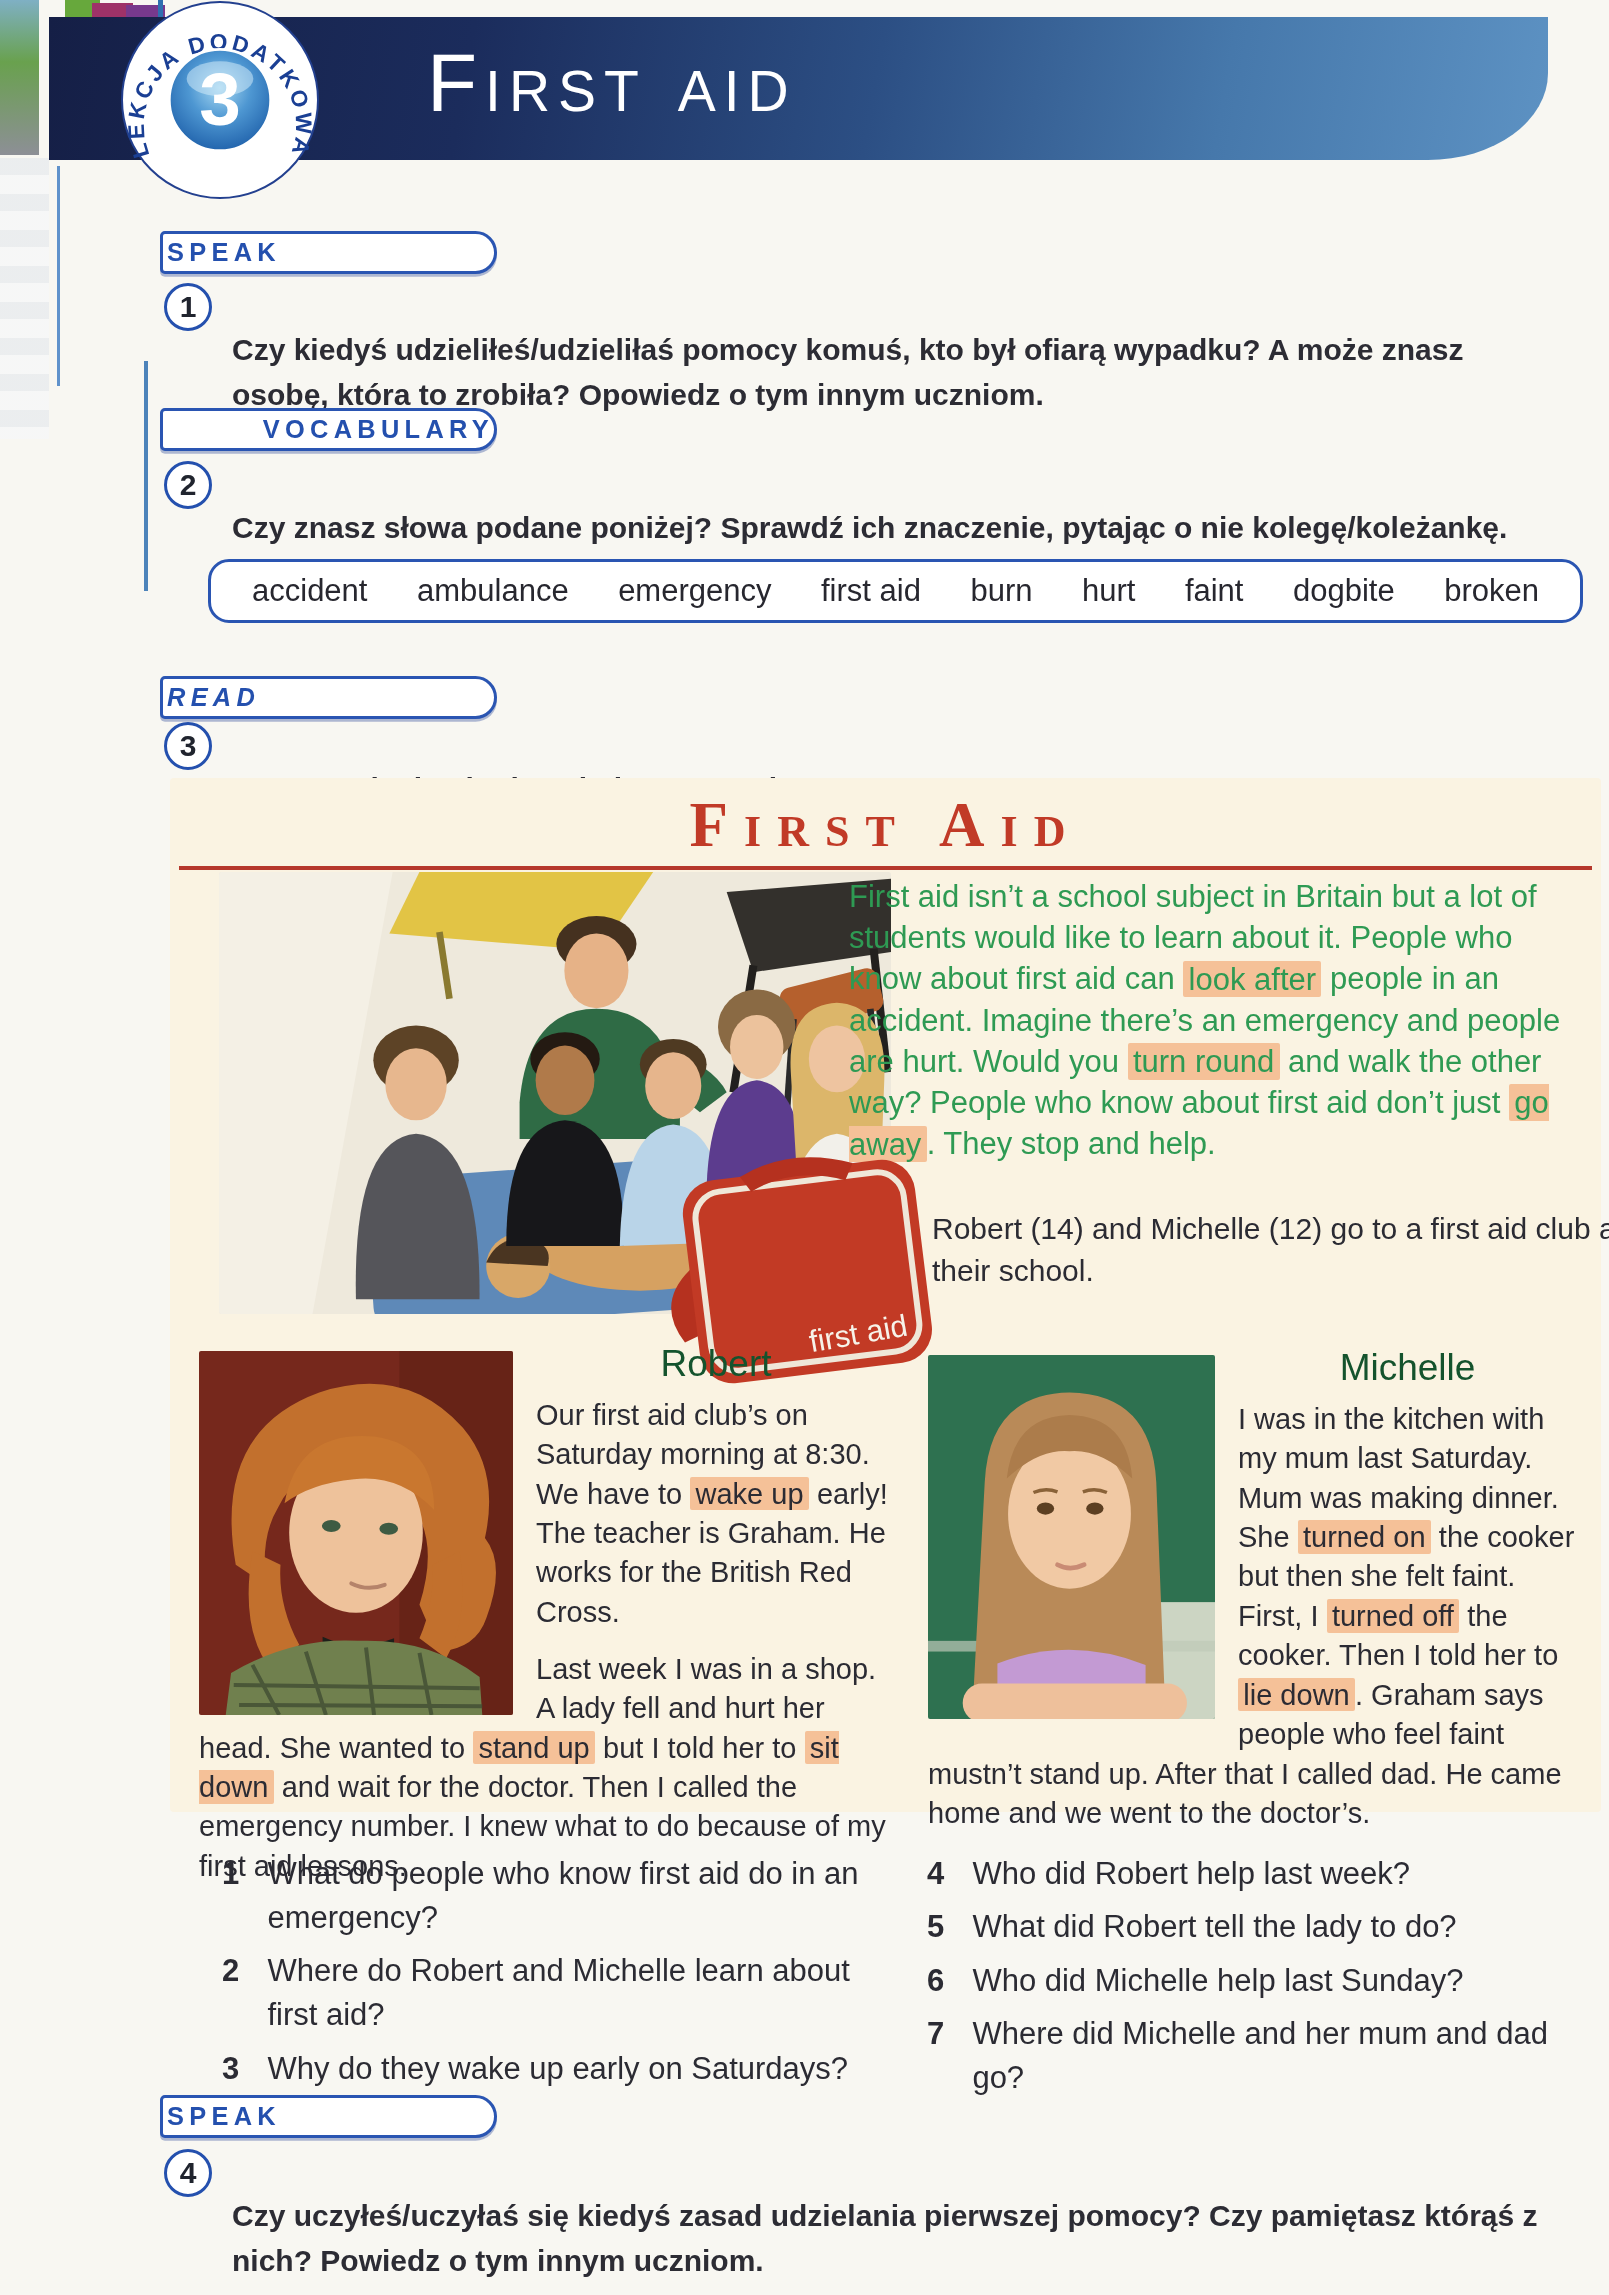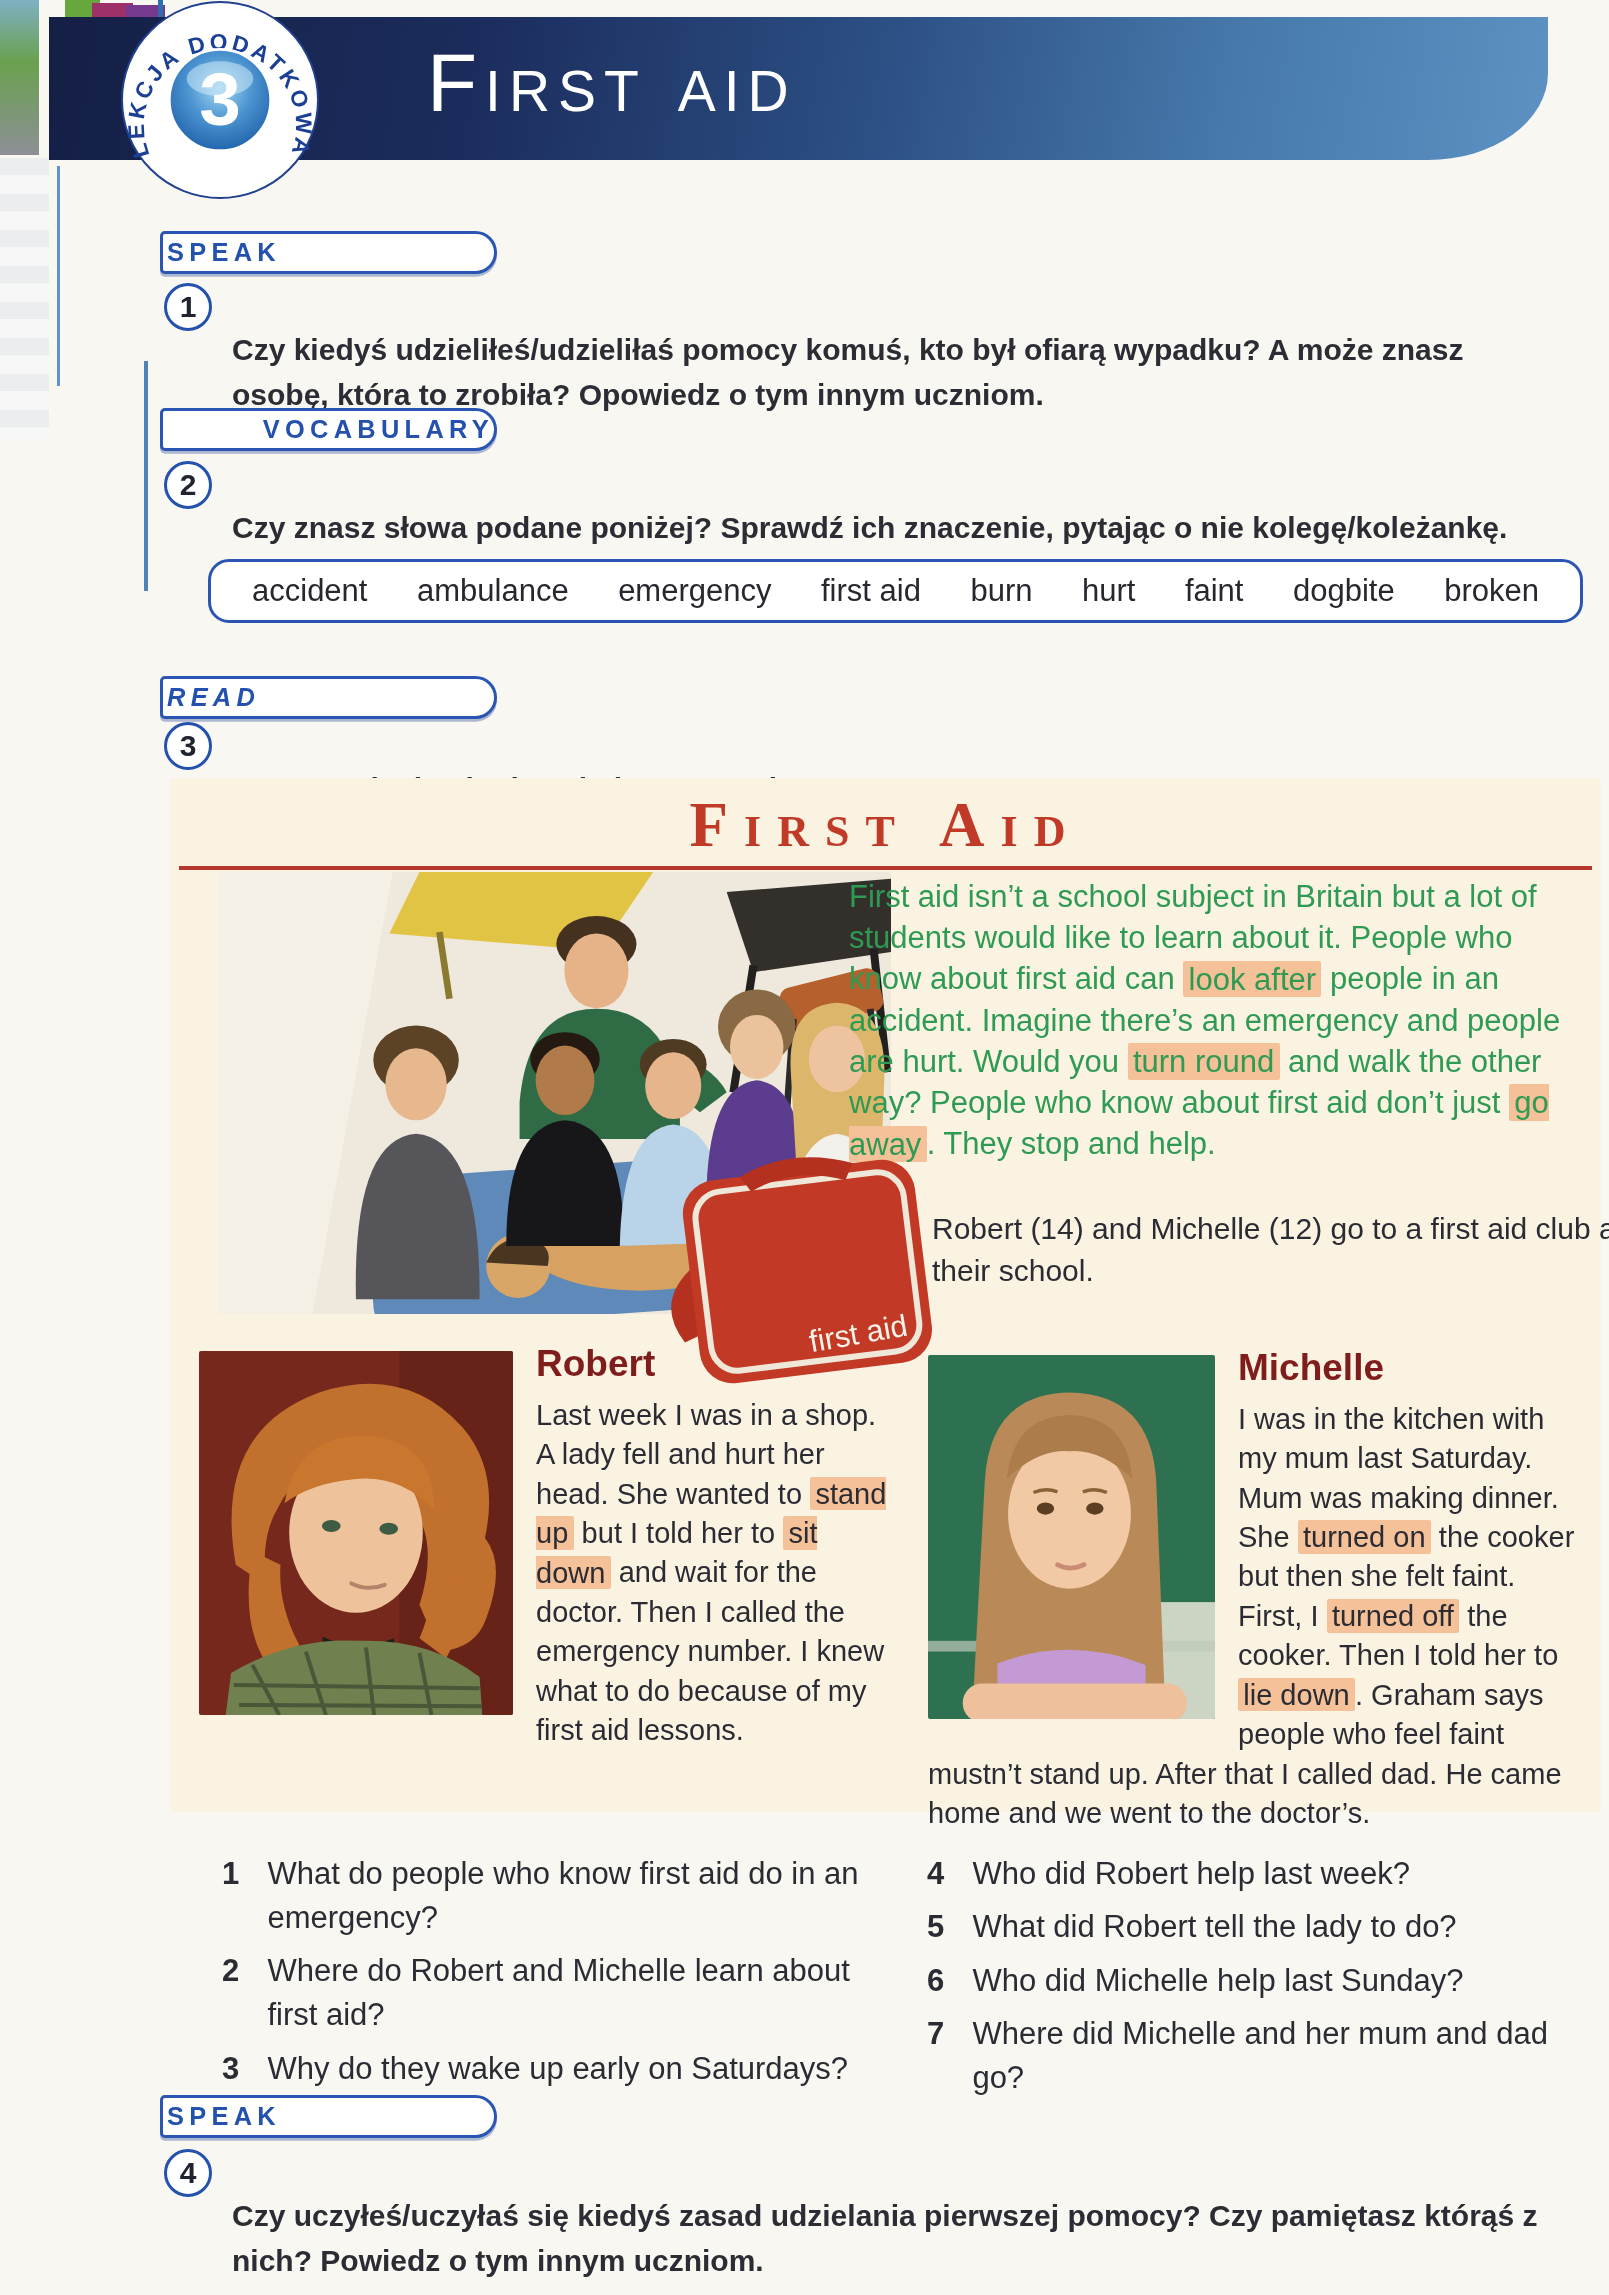--- a/index.html
+++ b/index.html
@@ -55,21 +55,21 @@
   .hl{background:#f5c198;padding:0.7px 5.3px;border-radius:2px;}
   .caption{position:absolute;left:762px;top:430px;width:708px;font-size:30px;line-height:1.4;color:#2b2b33;}
   .bag{position:absolute;left:482px;top:378px;width:287px;height:234px;}
 
   .col{position:absolute;}
   .col-robert{left:29px;top:565px;width:697px;}
   .col-michelle{left:758px;top:569px;width:649px;}
   .portrait{float:left;margin:8px 23px 4px 0;border-radius:2px;overflow:hidden;}
   .portrait.robert{width:314px;height:364px;}
   .portrait.michelle{width:287px;height:364px;}
-  .col h3{margin:0 0 10.7px 0;font-size:37px;color:#7f1d1d;font-weight:bold;}
+  .col h3{margin:0 0 10.7px 0;font-size:37px;color:#14532d;font-weight:normal;text-align:center;}
   .col p{margin:0 0 17.4px 0;font-size:29px;line-height:1.36;color:#2b2b33;}
 
   
   .questions{position:absolute;top:1852px;left:222px;width:1379px;display:flex;}
   .qcol-left{width:705px;}
   .qcol-right{flex:1;}
   .q{display:flex;gap:17.4px;margin-bottom:9.4px;font-size:31px;line-height:1.42;color:#2b2b33;}
   .qn{font-weight:bold;min-width:28px;}
   .qt{max-width:601px;}
 </style>
@@ -222,20 +222,21 @@
         <ellipse cx="284" cy="266" rx="14" ry="9" fill="#3e5b43"></ellipse>
         <path d="M228 348 Q 252 360 278 350" stroke="#b5836a" stroke-width="6" fill="none" stroke-linecap="round"></path>
         <path d="M185 428 Q 235 452 292 430 L 292 472 Q 235 492 185 470 Z" fill="#1e1f1a"></path>
         <path d="M40 545 L 48 482 Q 140 428 238 434 Q 345 430 420 488 L 424 545 Z" fill="#70804e"></path>
         <g stroke="#414d33" stroke-width="6" opacity="0.8">
           <path d="M80 470 L 120 545 M160 450 L 190 545 M250 444 L 262 545 M330 452 L 348 545"></path>
           <path d="M52 500 L 420 505 M60 530 L 424 532" fill="none"></path>
         </g>
       </svg>
       <h3>Robert</h3>
+      <p><span>Our first aid club’s on Saturday morning at 8:30. We have to </span><span class="hl">wake up</span><span> early! The teacher is Graham. He works for the British Red Cross.</span></p>
       <p><span>Last week I was in a shop. A lady fell and hurt her head. She wanted to </span><span class="hl">stand up</span><span> but I told her to </span><span class="hl">sit down</span><span> and wait for the doctor. Then I called the emergency number. I knew what to do because of my first aid lessons.</span></p>
     </div>
 
     <div class="col col-michelle">
       <svg class="portrait michelle" viewBox="0 0 430 545" preserveAspectRatio="none">
         <rect width="430" height="545" fill="#2e7150"></rect>
         <rect x="240" y="370" width="190" height="175" fill="#ccd5c3"></rect>
         <rect x="0" y="428" width="430" height="16" fill="#bfc9b8" opacity="0.7"></rect>
         <path d="M85 190 Q 92 58 212 56 Q 335 58 342 190 L 356 545 L 66 545 Z" fill="#b98a58"></path>
         <ellipse cx="212" cy="238" rx="92" ry="112" fill="#f1c9a4"></ellipse>

